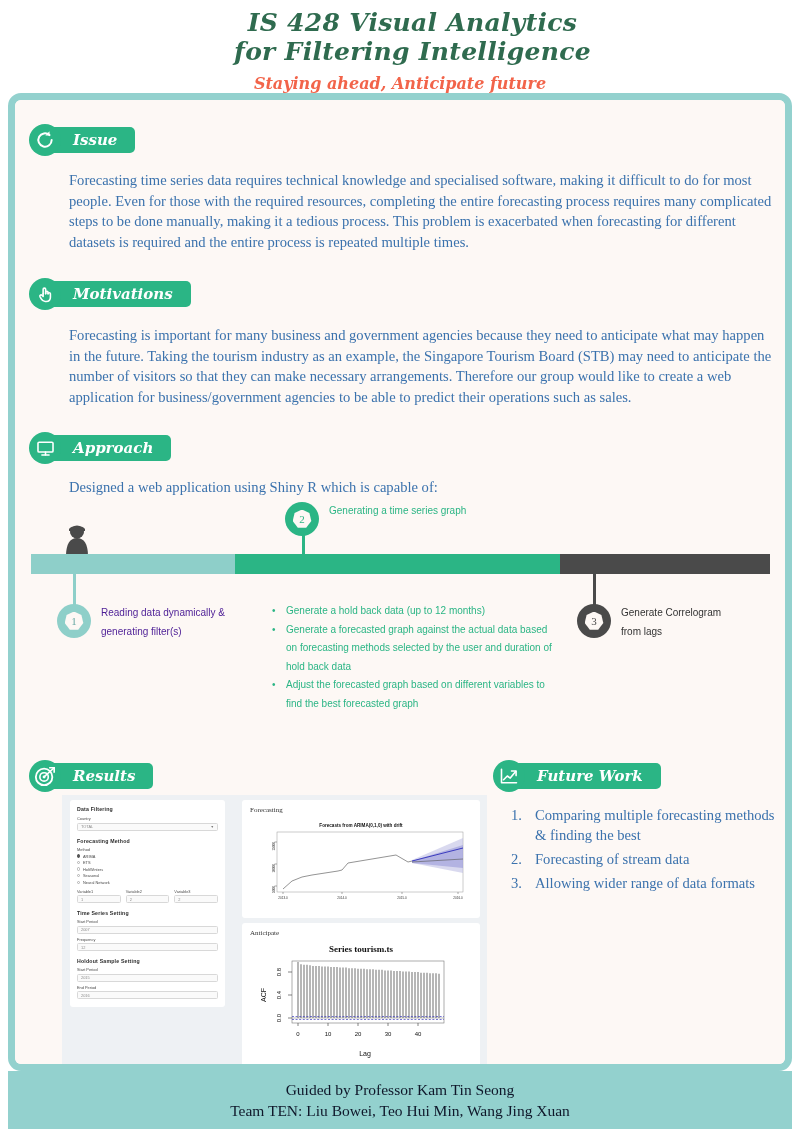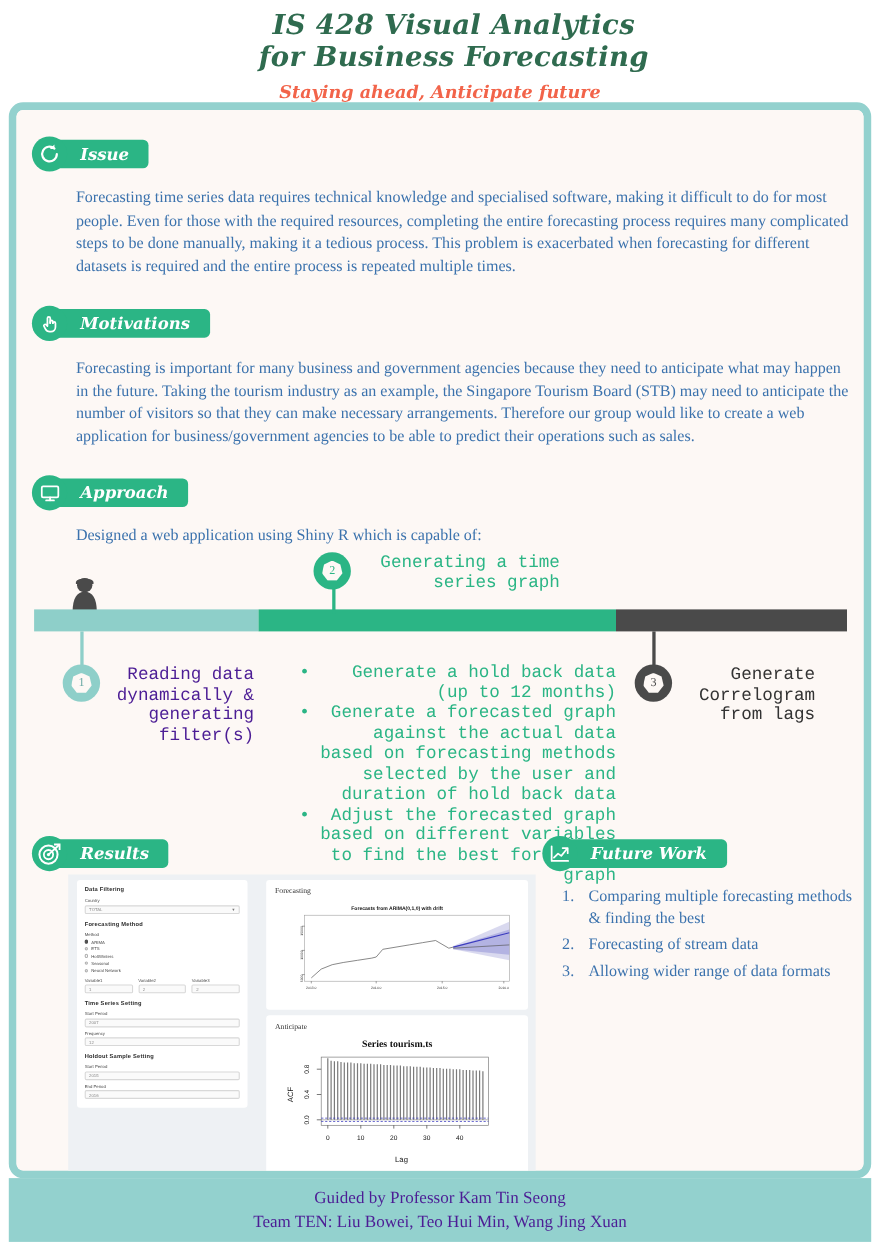--- a/index.html
+++ b/index.html
@@ -115,24 +115,23 @@
     clip-path: polygon(50% 0%, 89% 19%, 99% 61%, 72% 96%, 28% 96%, 1% 61%, 11% 19%);
     display: flex; align-items: center; justify-content: center;
   }
   .node .num {
     font-family: "Liberation Serif", serif;
     font-size: 11px;
     line-height: 19px;
   }
   .step-text {
     position: absolute;
-    font-family: Liberation Mono, monospace;
-    font-size: 16px;
+    font-family: Liberation Sans, sans-serif;
+    font-size: 10px;
     line-height: 18.5px;
-    text-align: right;
   }
   .bullets { list-style: none; }
   .bullets li {
     position: relative;
     padding-left: 16px;
     margin-bottom: 0px;
   }
   .bullets li::before {
     content: "•";
     position: absolute;
@@ -211,31 +210,31 @@
   #footer {
     position: absolute;
     left: 8px; top: 1071px;
     width: 784px; height: 58px;
     background: #93d1ce;
     display: flex; flex-direction: column;
     align-items: center; justify-content: center;
   }
   .footer-line {
     font-family: "Liberation Serif", serif;
-    color: #4c1d95;
+    color: #0f172a;
     font-size: 15.5px;
     line-height: 21px;
   }
 </style>
 </head>
 <body>
 
 <div id="title-block">
   <div class="title-line">IS 428 Visual Analytics</div>
-  <div class="title-line">for Business Forecasting</div>
+  <div class="title-line">for Filtering Intelligence</div>
   <div class="subtitle-line">Staying ahead, Anticipate future</div>
 </div>
 
 <div id="frame">
  <div id="frame-inner">
 
   <div class="banner" style="left:14px; top:26px;">
     <div class="badge">
       <svg width="20" height="20" viewBox="0 0 24 24" fill="none" stroke="#ffffff" stroke-width="2.4" stroke-linecap="round">
         <path d="M20 12a8 8 0 1 1-2.6-5.9"></path>

